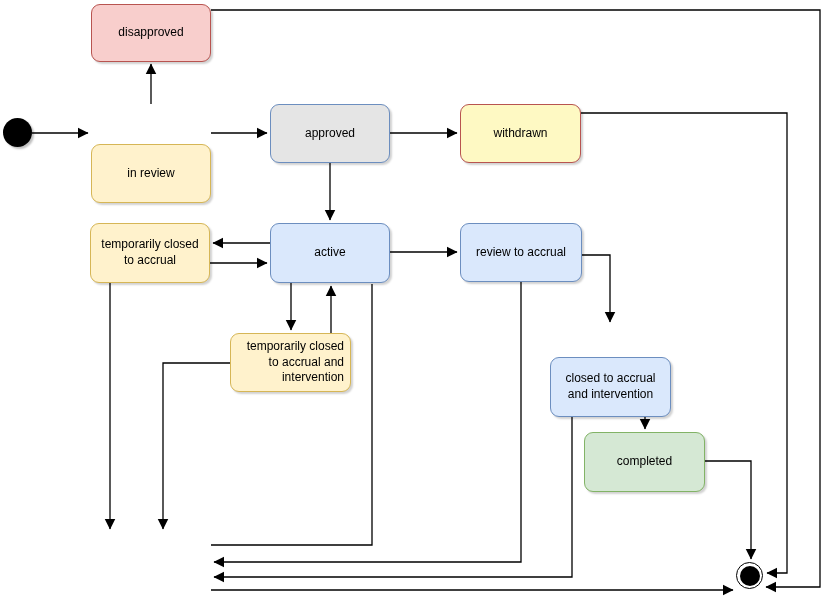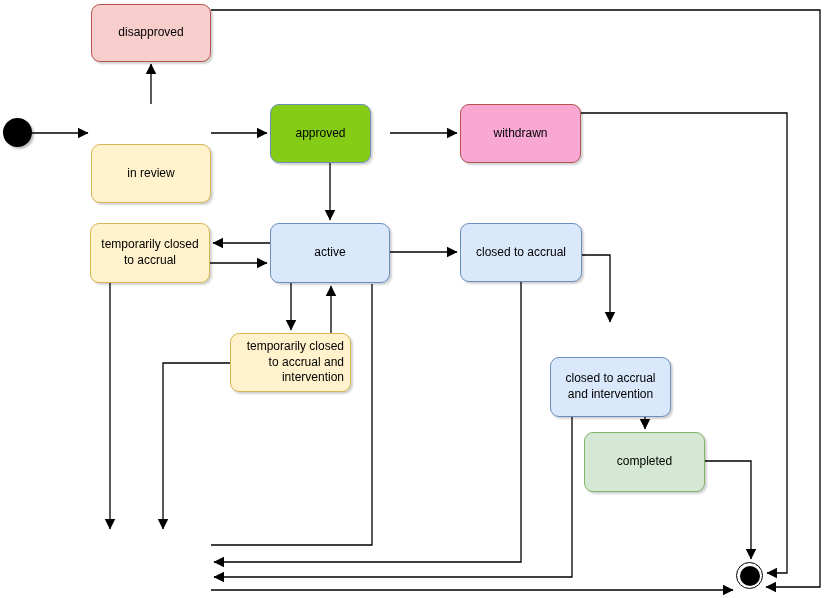--- a/index.html
+++ b/index.html
@@ -110,38 +110,38 @@
   <div class="initial-dot"></div>
 
   <div class="state" style="left: 91px; top: 4px; width: 120px; height: 58px; background: rgb(248, 206, 204); border-color: rgb(184, 84, 80);">
     <span>disapproved</span>
   </div>
 
   <div class="state" style="left: 91px; top: 104px; width: 120px; height: 59px; background: rgb(255, 242, 204); border-color: rgb(214, 182, 86); margin-top: 40px;">
     <span>in review</span>
   </div>
 
-  <div class="state" style="left: 270px; top: 104px; width: 101px; height: 59px; background: #84cc16; border-color: rgb(108, 142, 191);">
+  <div class="state" style="left: 270px; top: 104px; width: 120px; height: 59px; background: #e5e5e5; border-color: rgb(108, 142, 191);">
     <span>approved</span>
   </div>
 
-  <div class="state" style="left: 460px; top: 104px; width: 121px; height: 59px; background: #f9a8d4; border-color: rgb(184, 84, 80);">
+  <div class="state" style="left: 460px; top: 104px; width: 121px; height: 59px; background: #fef9c3; border-color: rgb(184, 84, 80);">
     <span>withdrawn</span>
   </div>
 
   <div class="state" style="left: 90px; top: 223px; width: 120px; height: 60px; background: rgb(255, 242, 204); border-color: rgb(214, 182, 86);">
     <span>temporarily closed to accrual</span>
   </div>
 
   <div class="state" style="left: 270px; top: 223px; width: 120px; height: 60px; background: rgb(218, 232, 252); border-color: rgb(108, 142, 191);">
     <span>active</span>
   </div>
 
   <div class="state" style="left: 460px; top: 223px; width: 122px; height: 59px; background: rgb(218, 232, 252); border-color: rgb(108, 142, 191);">
-    <span>closed to accrual</span>
+    <span>review to accrual</span>
   </div>
 
   <div class="state" style="left: 230px; top: 333px; width: 121px; height: 59px; background: rgb(255, 242, 204); border-color: rgb(214, 182, 86); text-align: right;">
     <span>temporarily closed to accrual and intervention</span>
   </div>
 
   <div class="state" style="left: 550px; top: 325px; width: 121px; height: 60px; background: rgb(218, 232, 252); border-color: rgb(108, 142, 191); margin-top: 32px;">
     <span>closed to accrual and intervention</span>
   </div>
 

